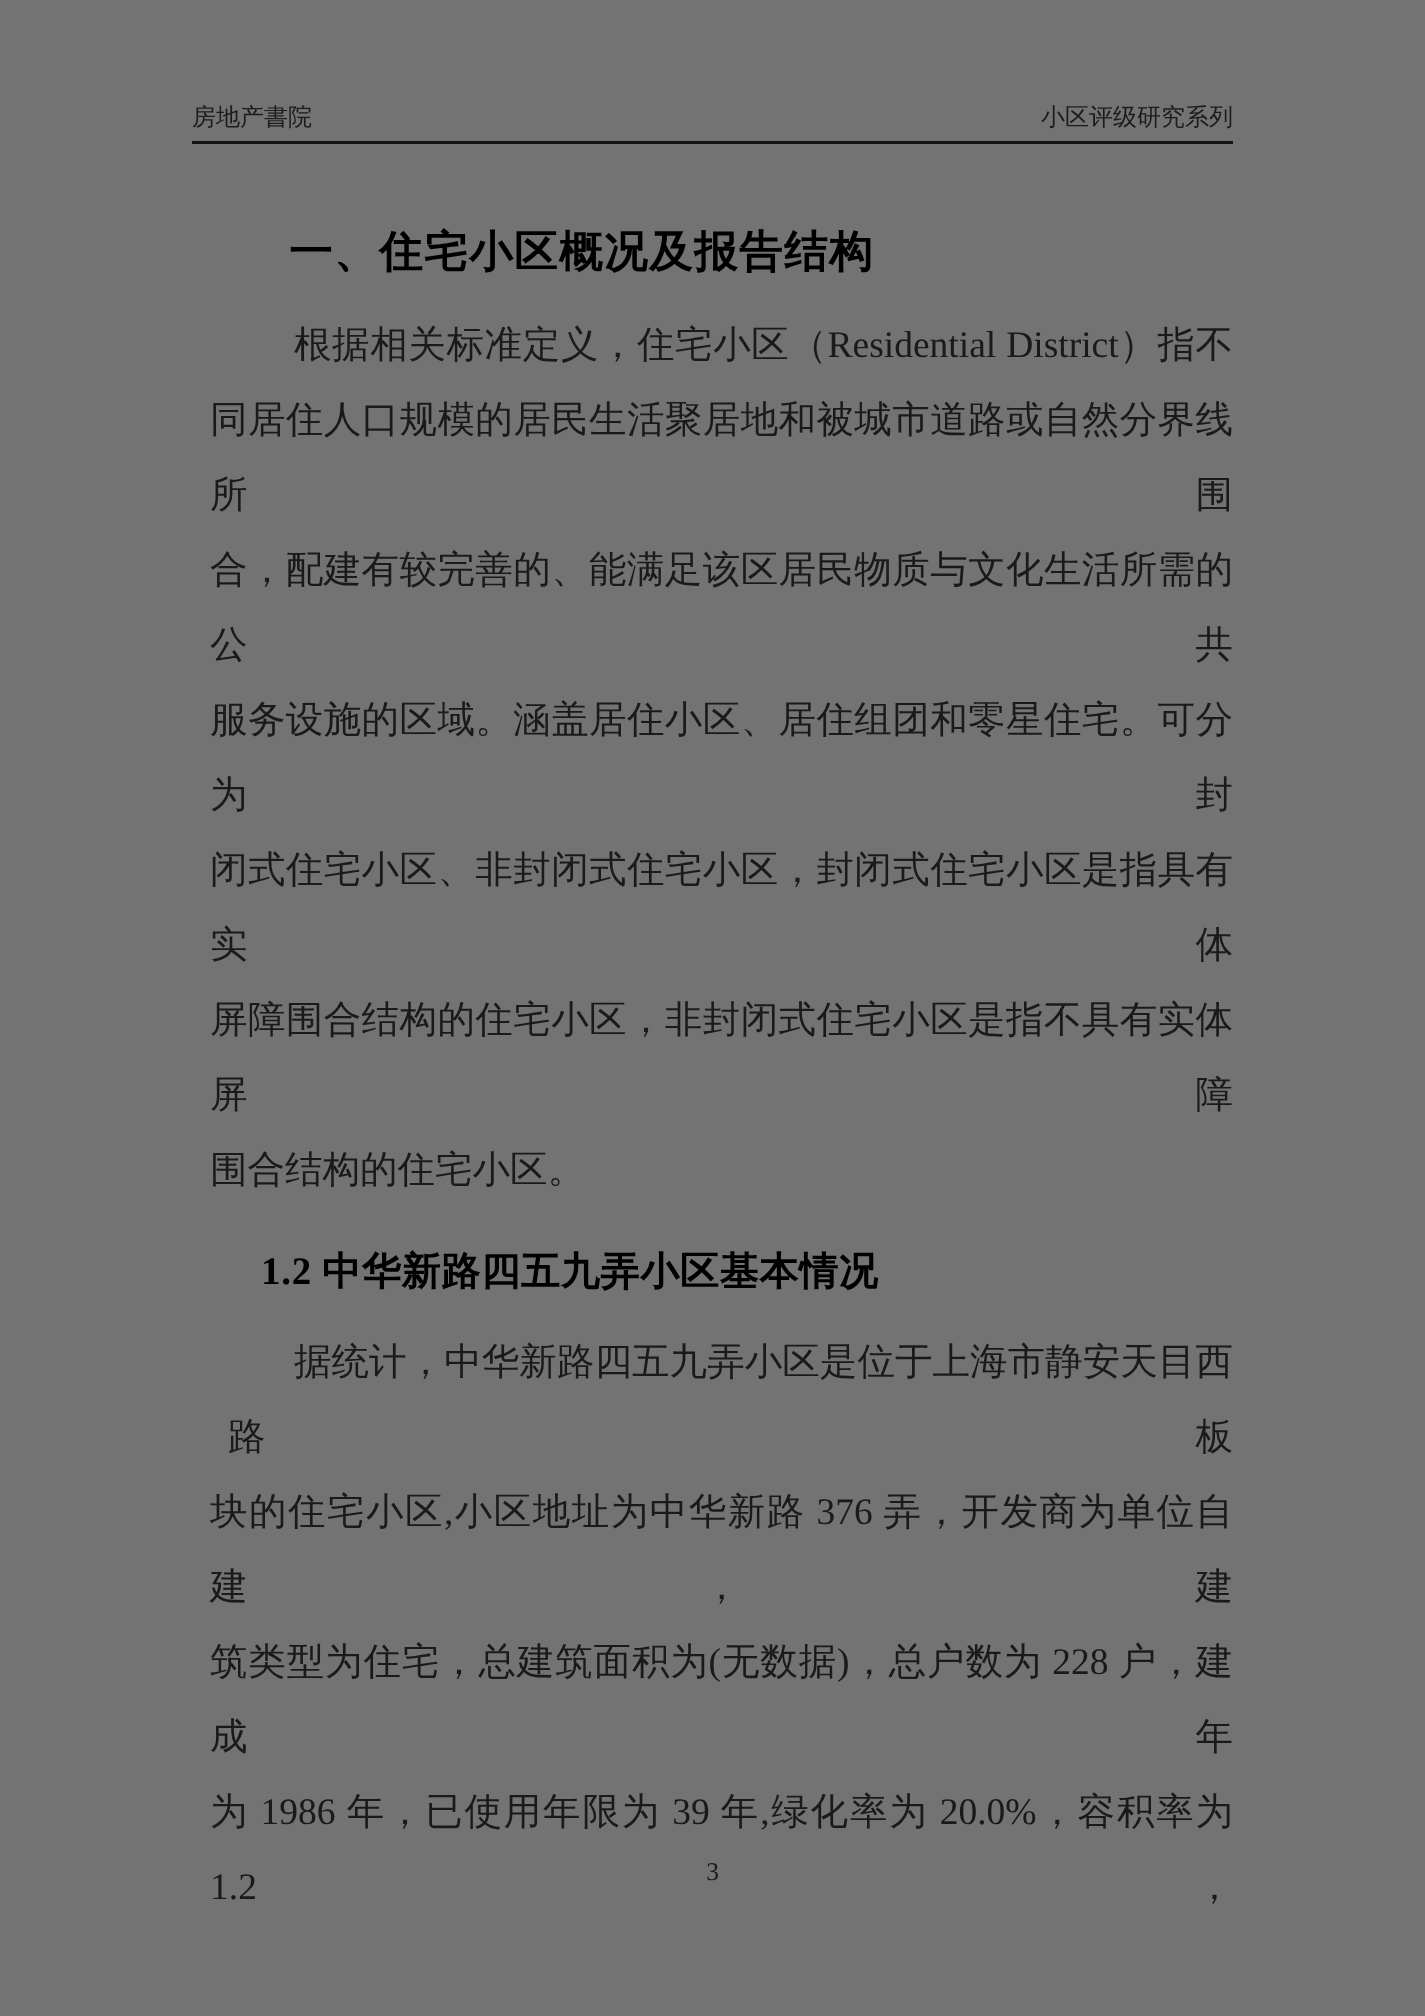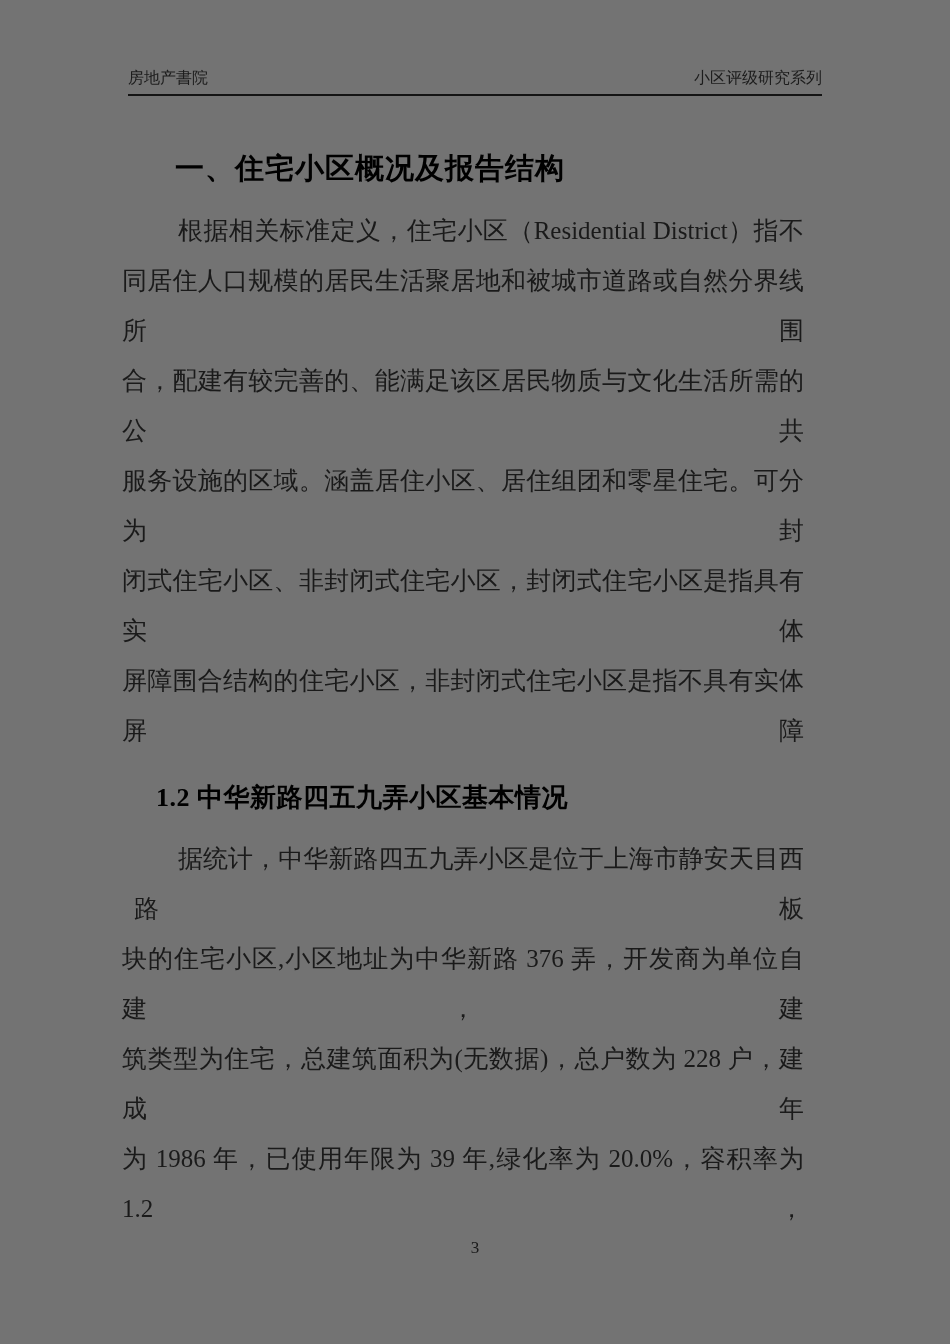--- a/index.html
+++ b/index.html
@@ -25,21 +25,21 @@
     justify-content: space-between;
     align-items: flex-end;
     font-family: "Liberation Sans", "DejaVu Sans", sans-serif;
     font-size: 16px;
     color: #1c1c1c;
     border-bottom: 2px solid #141414;
     padding-bottom: 5px;
   }
   .content {
     position: absolute;
-    left: 110px;
+    left: 128px;
     top: 100px;
     width: 694px;
   }
   .doc-title {
     margin: 48px 0 0 65px;
     font-size: 29px;
     line-height: 40px;
     font-weight: bold;
     color: #000;
     letter-spacing: 1px;
@@ -95,20 +95,21 @@
     <h1 class="doc-title">一、住宅小区概况及报告结构</h1>
     <div id="sections">
         <section>
           <div class="para">
             <div class="line indent stretch">根据相关标准定义，住宅小区（Residential District）指不</div>
             <div class="line stretch">同居住人口规模的居民生活聚居地和被城市道路或自然分界线所围</div>
             <div class="line stretch">合，配建有较完善的、能满足该区居民物质与文化生活所需的公共</div>
             <div class="line stretch">服务设施的区域。涵盖居住小区、居住组团和零星住宅。可分为封</div>
             <div class="line stretch">闭式住宅小区、非封闭式住宅小区，封闭式住宅小区是指具有实体</div>
             <div class="line stretch">屏障围合结构的住宅小区，非封闭式住宅小区是指不具有实体屏障</div>
+            <div class="line">围合结构的住宅小区。</div>
           </div>
         </section>
         <section>
           <h2 class="sec-heading">1.2 中华新路四五九弄小区基本情况</h2>
           <div class="para">
             <div class="line indent stretch">据统计，中华新路四五九弄小区是位于上海市静安天目西路板</div>
             <div class="line stretch">块的住宅小区,小区地址为中华新路 376 弄，开发商为单位自建，建</div>
             <div class="line stretch">筑类型为住宅，总建筑面积为(无数据)，总户数为 228 户，建成年</div>
             <div class="line stretch">为 1986 年，已使用年限为 39 年,绿化率为 20.0%，容积率为 1.2，</div>
           </div>

